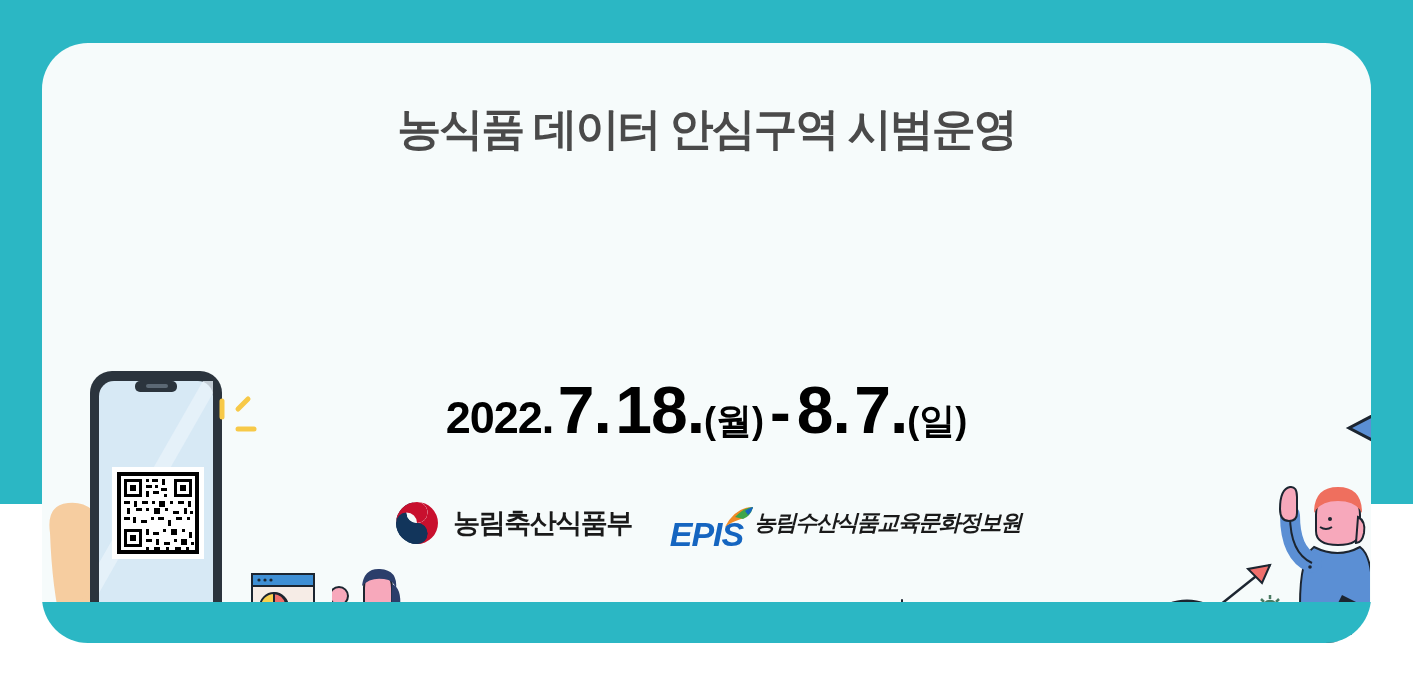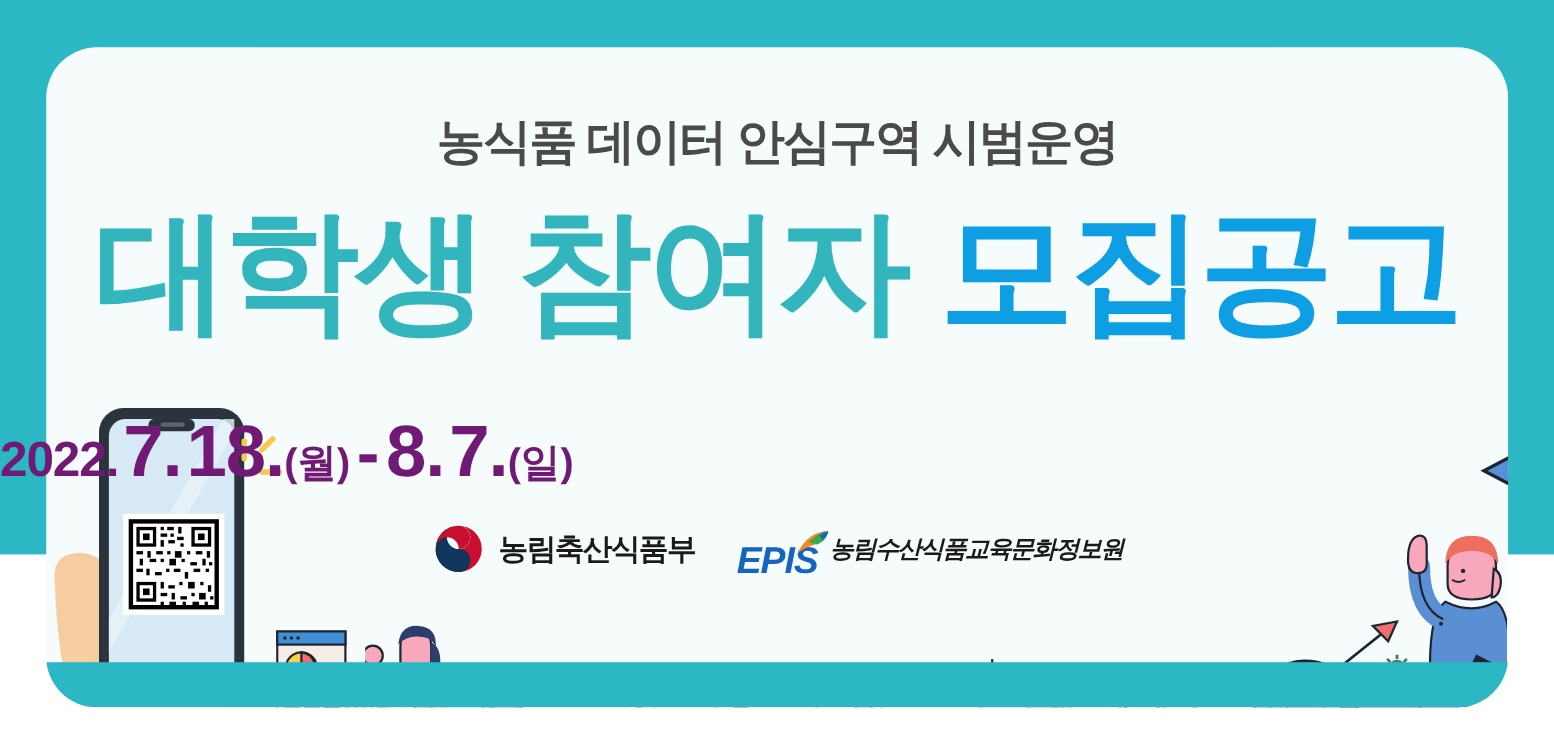--- a/index.html
+++ b/index.html
@@ -42,31 +42,31 @@
     text-align:center;
     font-size:122px; font-weight:bold; letter-spacing:-4px;
     line-height:1.05;
     white-space:nowrap;
   }
   #headline .seg-a { color:#33b5bd; }
   #headline .seg-b { color:#0d9ee4; }
 
   #dateline {
     position:absolute; top:372px; left:0; width:1413px;
-    text-align:left; white-space:nowrap;
-    color:#701a75; font-weight:bold;
+    text-align:center; white-space:nowrap;
+    color:#000000; font-weight:bold;
   }
   #dateline .yr   { font-size:45px; letter-spacing:-1px; }
   #dateline .big  { font-size:66px; letter-spacing:-1px; }
   #dateline .day  { font-size:36px; }
   #dateline .dash { font-size:62px; padding:0 6px; }
 
   
   #logos {
-    position:absolute; top:468px; left:0; width:1413px;
+    position:absolute; top:492px; left:0; width:1413px;
     display:flex; align-items:center; justify-content:center; gap:38px;
   }
   .logo-unit { display:flex; align-items:center; gap:11px; }
   .logo-label {
     font-size:27px; font-weight:bold; color:#1a1a1a; letter-spacing:-1.5px;
     white-space:nowrap;
   }
   .logo-label.small { font-size:22px;font-style:italic; }
   .epis-word {
     font-size:34px; font-style:italic; font-weight:bold;
@@ -416,23 +416,20 @@
       <rect x="56" y="2" width="14" height="58" fill="#35629e" stroke="#1c2530" stroke-width="2"></rect>
       <line x1="0" y1="60" x2="76" y2="60" stroke="#1c2530" stroke-width="2.5"></line>
     </svg>
 
     <div id="teal-band"></div>
 
   </div>
 
   <div id="subtitle">농식품 데이터 안심구역 시범운영</div>
 
-  <div id="headline">
-    <span class="seg-a">대학생 참여자</span><span>&nbsp;</span><span class="seg-b">모집공고</span>
-  </div>
 
   <div id="dateline">
     <span class="yr">2022.</span><span>&nbsp;</span><span class="big">7.</span><span>&nbsp;</span><span class="big">18.</span><span class="day">(월)</span><span class="dash">-</span><span class="big">8.</span><span>&nbsp;</span><span class="big">7.</span><span class="day">(일)</span>
   </div>
 
   <div id="logos">
 
     <div class="logo-unit">
       <svg width="50" height="48" viewBox="0 0 50 48">
         <path d="M25 3 a21 21 0 0 1 0 42 a10.5 10.5 0 0 1 0 -21 a10.5 10.5 0 0 0 0 -21 z" fill="#c8102e"></path>

